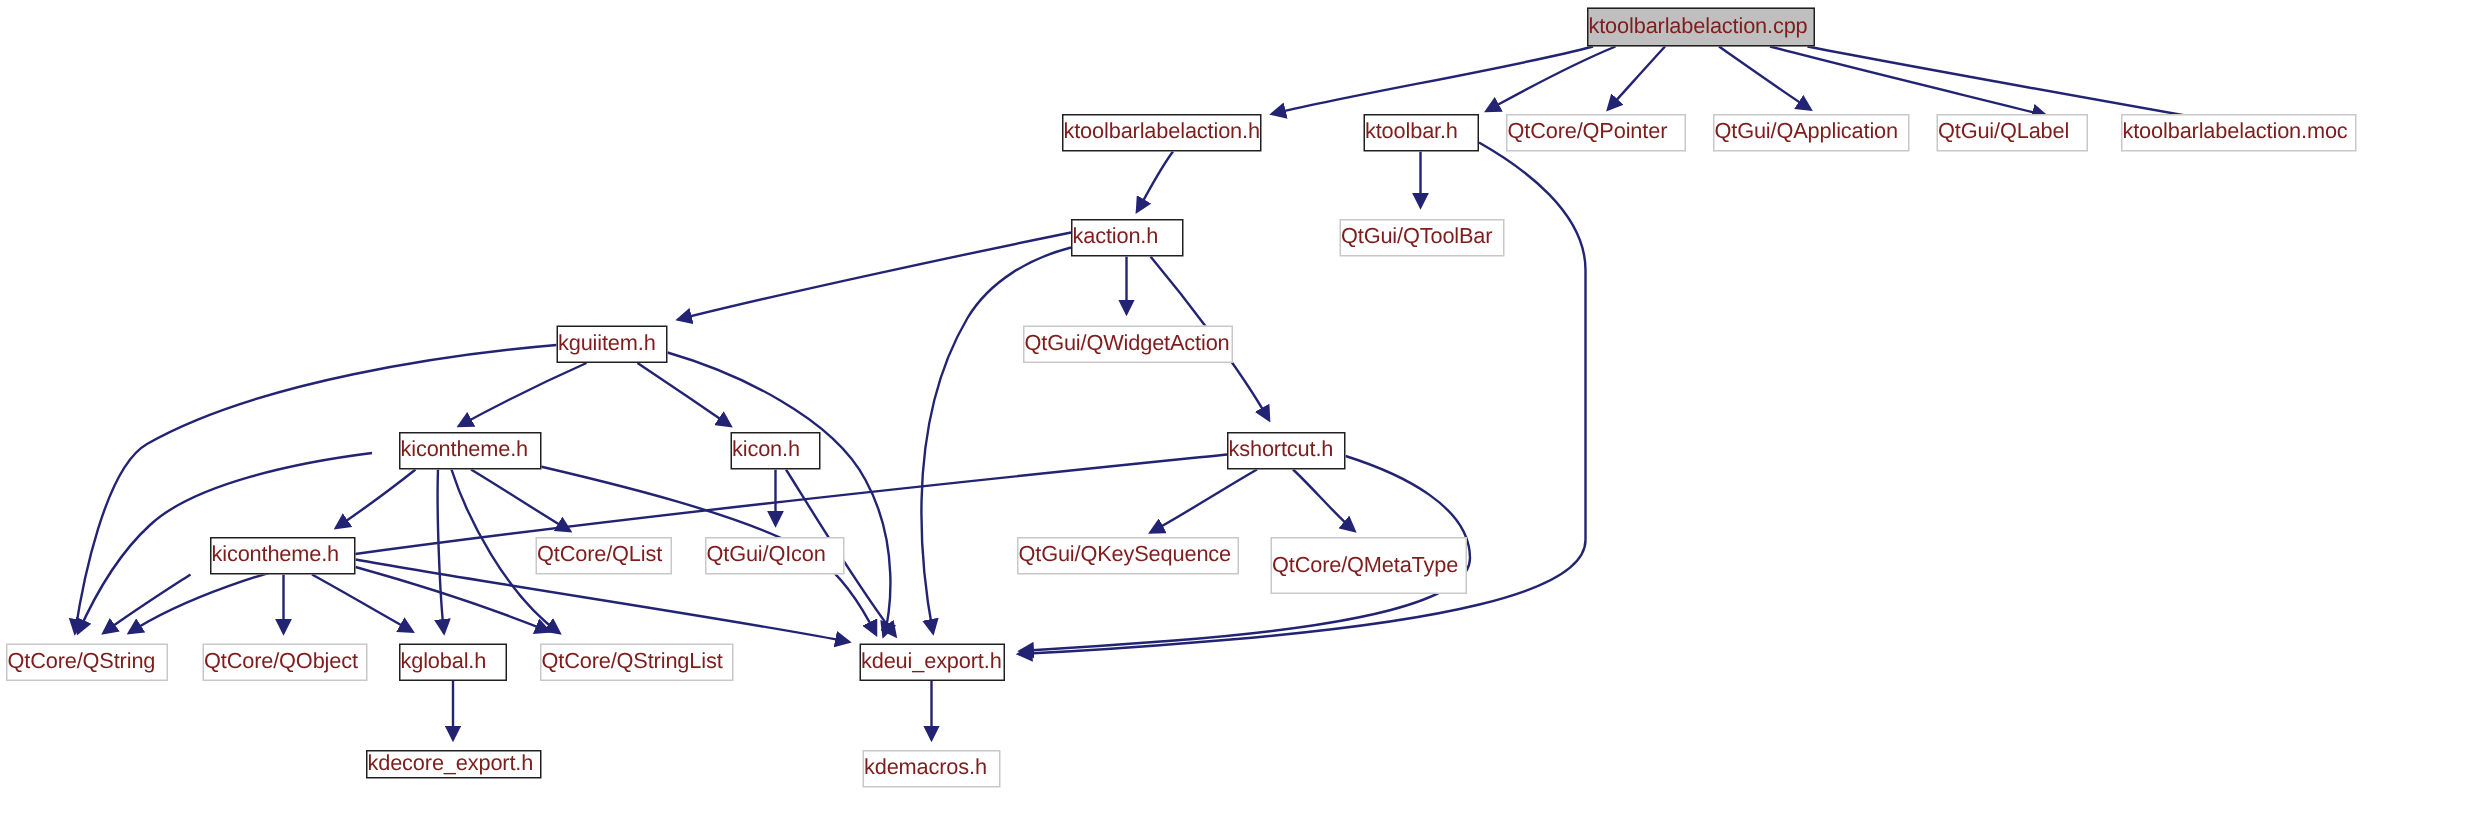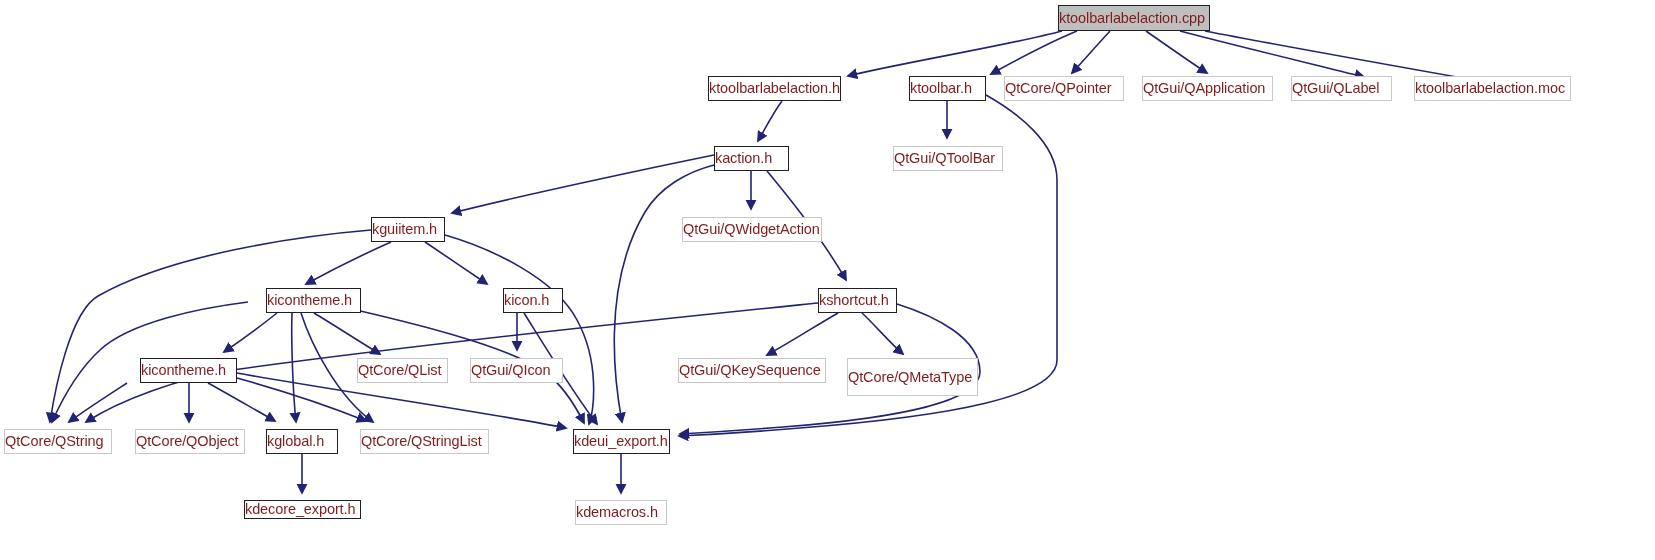--- a/index.html
+++ b/index.html
@@ -128,21 +128,21 @@
       </div>
       <div class="node bold" style="left: 371px; top: 217px; width: 74px; height: 25px;">
         <span class="node-label">kguiitem.h</span>
       </div>
       <div class="node" style="left: 682px; top: 217px; width: 140px; height: 25px;">
         <span class="node-label">QtGui/QWidgetAction</span>
       </div>
       <div class="node bold" style="left: 248px; top: 288px; width: 95px; height: 25px; margin-left: 18px;">
         <span class="node-label">kicontheme.h</span>
       </div>
-      <div class="node bold" style="left: 487px; top: 288px; width: 60px; height: 25px; margin-left: 16px;">
+      <div class="node bold" style="left: 487px; top: 288px; width: 60px; height: 25px;">
         <span class="node-label">kicon.h</span>
       </div>
       <div class="node bold" style="left: 818px; top: 288px; width: 79px; height: 25px;">
         <span class="node-label">kshortcut.h</span>
       </div>
       <div class="node bold" style="left: 140px; top: 358px; width: 97px; height: 25px;">
         <span class="node-label">kicontheme.h</span>
       </div>
       <div class="node" style="left: 357px; top: 358px; width: 91px; height: 25px;">
         <span class="node-label">QtCore/QList</span>

